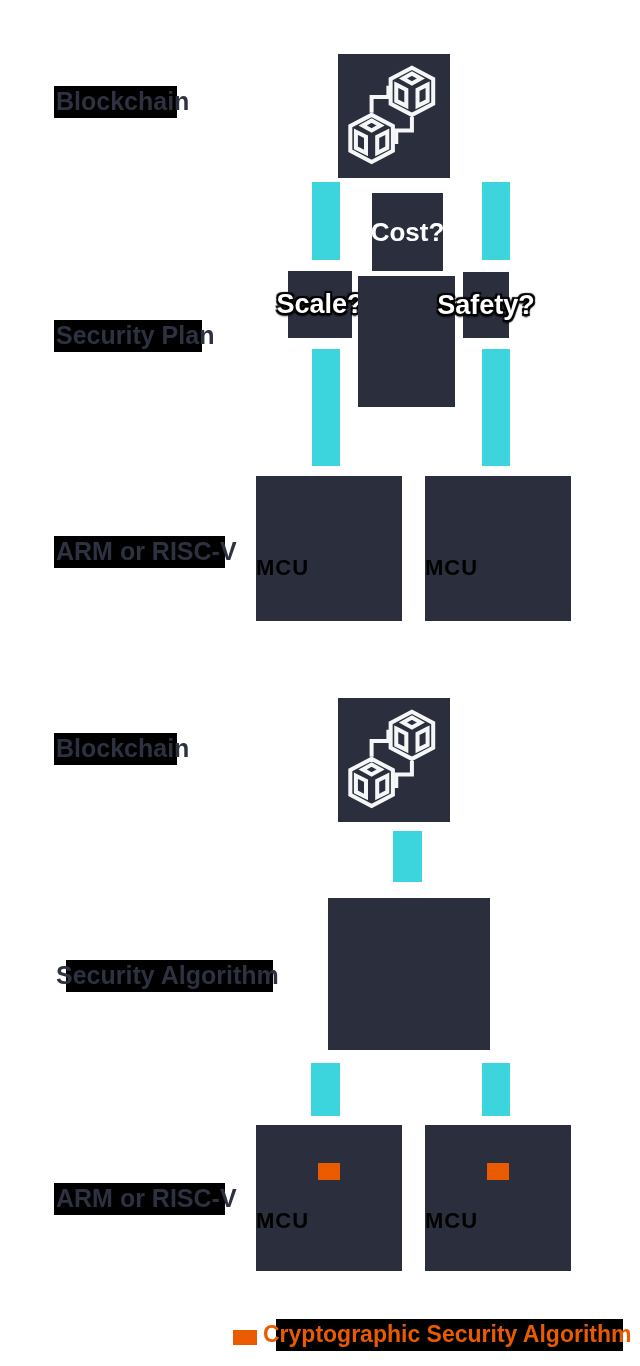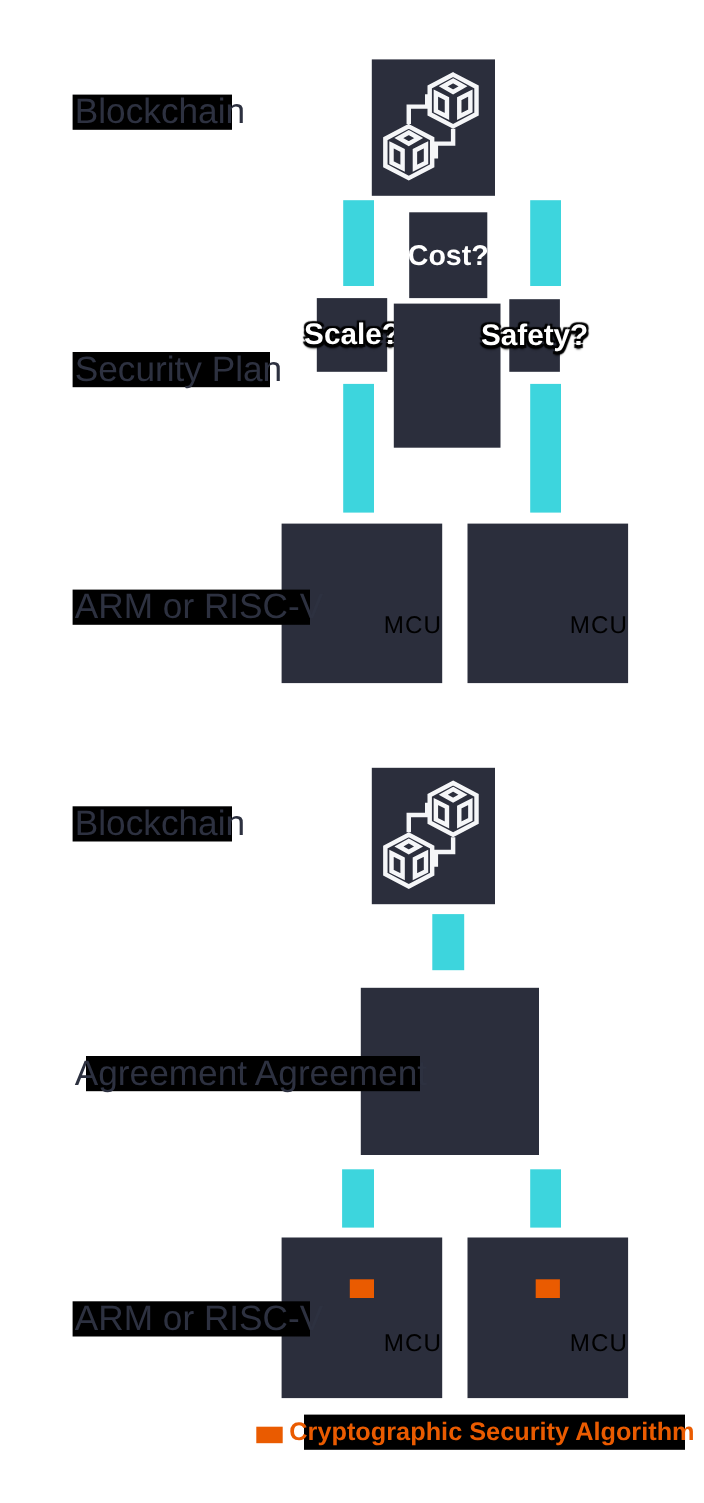--- a/index.html
+++ b/index.html
@@ -11,25 +11,24 @@
     --mcu-text:#000000;
     --highlight:#000000;
   }
   *{margin:0;padding:0;box-sizing:border-box;}
   body{background:#ffffff;font-family:"Liberation Sans", sans-serif;}
   .canvas{position:relative;width:640px;height:1366px;background:#ffffff;overflow:hidden;}
 
   
   .rowlabel{
     position:absolute;
-    font-size:32px;font-weight:400;line-height:30px;white-space:nowrap;
+    font-size:25px;font-weight:700;line-height:30px;white-space:nowrap;
     color:var(--label-text);
     background:linear-gradient(90deg,var(--highlight) 0,var(--highlight) calc(100% - 14px),transparent calc(100% - 14px));
     padding:0 2px 2px 2px;
-    margin-left:12px;
   }
   .rowlabel.inset-first{
     background:linear-gradient(90deg,transparent 0,transparent 12px,var(--highlight) 12px,var(--highlight) calc(100% - 8px),transparent calc(100% - 8px));
   }
 
   
   .nbox{position:absolute;background:var(--navy);}
   .qtext{
     display:flex;align-items:center;justify-content:center;width:100%;height:100%;
     color:var(--box-text);font-size:26px;font-weight:600;white-space:nowrap;
@@ -38,31 +37,31 @@
     font-size:27px;
     text-shadow:2px 2px 1px #000,-2px 2px 1px #000,2px -2px 1px #000,-2px -2px 1px #000,0 3px 2px #000;
   }
 
   
   .bar{position:absolute;background:var(--cyan);}
 
   
   .mcu{position:absolute;width:146px;height:145px;background:var(--navy);}
   .mcu-text{
-    position:absolute;left:0;width:100%;text-align:right;
-    color:var(--mcu-text);font-size:22px;font-weight:400;letter-spacing:1px;
+    position:absolute;left:0;width:100%;text-align:left;
+    color:var(--mcu-text);font-size:22px;font-weight:700;letter-spacing:1px;
   }
   .chip{position:absolute;left:62px;top:38px;width:22px;height:17px;background:var(--orange);}
 
   
   .icon-tile{position:absolute;width:112px;height:124px;background:var(--navy);}
   .icon-tile svg{position:absolute;left:0;top:0;width:100%;height:100%;}
 
   
-  .legend{position:absolute;left:233px;top:1286px;display:flex;align-items:center;}
+  .legend{position:absolute;left:233px;top:1319px;display:flex;align-items:center;}
   .legend-swatch{width:24px;height:15px;background:var(--orange);margin-right:6px;margin-top:4px;}
   .legend-text{
     color:var(--orange);font-size:23px;font-weight:700;white-space:nowrap;line-height:28px;
     background:linear-gradient(90deg,transparent 0,transparent 13px,var(--highlight) 13px,var(--highlight) calc(100% - 10px),transparent calc(100% - 10px));
     padding:1px 2px 3px 0;
   }
   .hidden-defs{position:absolute;width:0;height:0;overflow:hidden;}
 </style>
 </head>
 <body>
@@ -138,21 +137,21 @@
     <div class="icon-tile" style="left:338px;top:698px">
       <svg viewBox="0 0 100 110">
           <use href="#blockchain-cubes"></use>
         </svg>
     </div>
 
     <div class="bar" style="left:393px;top:831px;width:29px;height:51px"></div>
 
     <div class="nbox" style="left:328px;top:898px;width:162px;height:152px"></div>
 
-    <span class="rowlabel inset-first" style="left:54px;top:960px">Agreement Agreement</span>
+    <span class="rowlabel inset-first" style="left:54px;top:960px">Security Algorithm</span>
 
     <div class="bar" style="left:311px;top:1063px;width:29px;height:53px"></div>
     <div class="bar" style="left:482px;top:1063px;width:28px;height:53px"></div>
 
     <div class="mcu" style="left:256px;top:1125px;height:146px">
       <span class="chip"></span>
       <span class="mcu-text" style="top:83px">MCU</span>
     </div>
     <div class="mcu" style="left:425px;top:1125px;height:146px">
       <span class="chip"></span>

